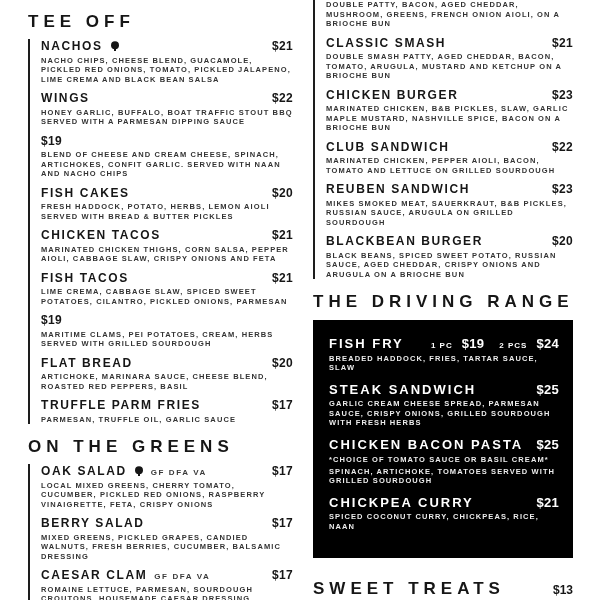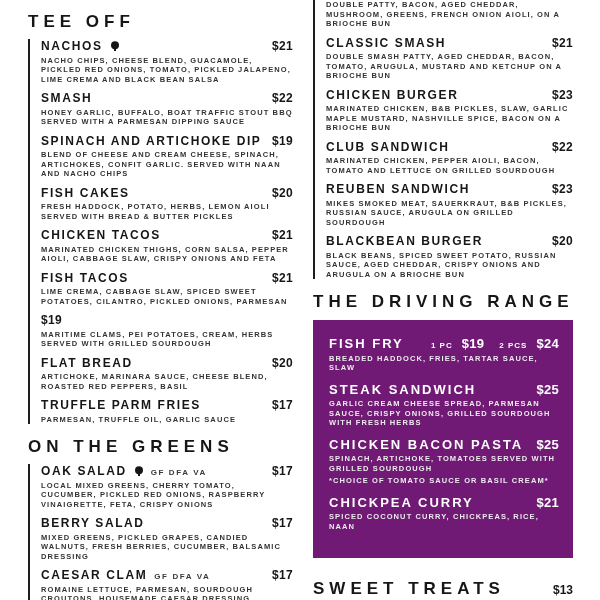--- a/index.html
+++ b/index.html
@@ -51,21 +51,21 @@
     color: #333333;
     margin-top: 2.5px;
   }
   .note { margin-top: 3px; }
 
   .tree { width: 10px; height: 11px; align-self: center; }
   .tree svg { display: block; }
 
   
   .dr-box {
-    background: #701a75;
+    background: #000000;
     color: #ffffff;
     margin-top: 8px;
     padding: 16px 14px 18px 16px;
   }
   .dr-box .item { margin-bottom: 9px; }
   .dr-box .item-name { font-size: 13px; letter-spacing: 2px; color: #ffffff; }
   .dr-box .price { color: #ffffff; font-size: 13px; }
   .dr-box .desc { color: #ececec; }
   .multi-price { display: flex; align-items: baseline; gap: 9px; white-space: nowrap; }
   .unit { font-size: 8px; font-weight: bold; letter-spacing: 1px; color: #ffffff; }
@@ -90,29 +90,28 @@
               </svg>
             </span>
         </span>
         <span class="price">$21</span>
       </div>
       <div class="desc">NACHO CHIPS, CHEESE BLEND, GUACAMOLE, PICKLED RED ONIONS, TOMATO, PICKLED JALAPENO, LIME CREMA AND BLACK BEAN SALSA</div>
     </div>
 
     <div class="item">
       <div class="item-head">
-        <span class="item-name">SMASH</span>
+        <span class="item-name">WINGS</span>
         <span class="price">$22</span>
       </div>
       <div class="desc">HONEY GARLIC, BUFFALO, BOAT TRAFFIC STOUT BBQ SERVED WITH A PARMESAN DIPPING SAUCE</div>
     </div>
 
     <div class="item">
       <div class="item-head">
-        <span class="item-name">SPINACH AND ARTICHOKE DIP</span>
         <span class="price">$19</span>
       </div>
       <div class="desc">BLEND OF CHEESE AND CREAM CHEESE, SPINACH, ARTICHOKES, CONFIT GARLIC. SERVED WITH NAAN AND NACHO CHIPS</div>
     </div>
 
     <div class="item">
       <div class="item-head">
         <span class="item-name">FISH CAKES</span>
         <span class="price">$20</span>
       </div>
@@ -274,22 +273,22 @@
         <span class="price">$25</span>
       </div>
       <div class="desc">GARLIC CREAM CHEESE SPREAD, PARMESAN SAUCE, CRISPY ONIONS, GRILLED SOURDOUGH WITH FRESH HERBS</div>
     </div>
 
     <div class="item">
       <div class="item-head">
         <span class="item-name">CHICKEN BACON PASTA</span>
         <span class="price">$25</span>
       </div>
+      <div class="desc note">*CHOICE OF TOMATO SAUCE OR BASIL CREAM*</div>
       <div class="desc">SPINACH, ARTICHOKE, TOMATOES SERVED WITH GRILLED SOURDOUGH</div>
-      <div class="desc note">*CHOICE OF TOMATO SAUCE OR BASIL CREAM*</div>
     </div>
 
     <div class="item">
       <div class="item-head">
         <span class="item-name">CHICKPEA CURRY</span>
         <span class="price">$21</span>
       </div>
       <div class="desc">SPICED COCONUT CURRY, CHICKPEAS, RICE, NAAN</div>
     </div>
   </div>

